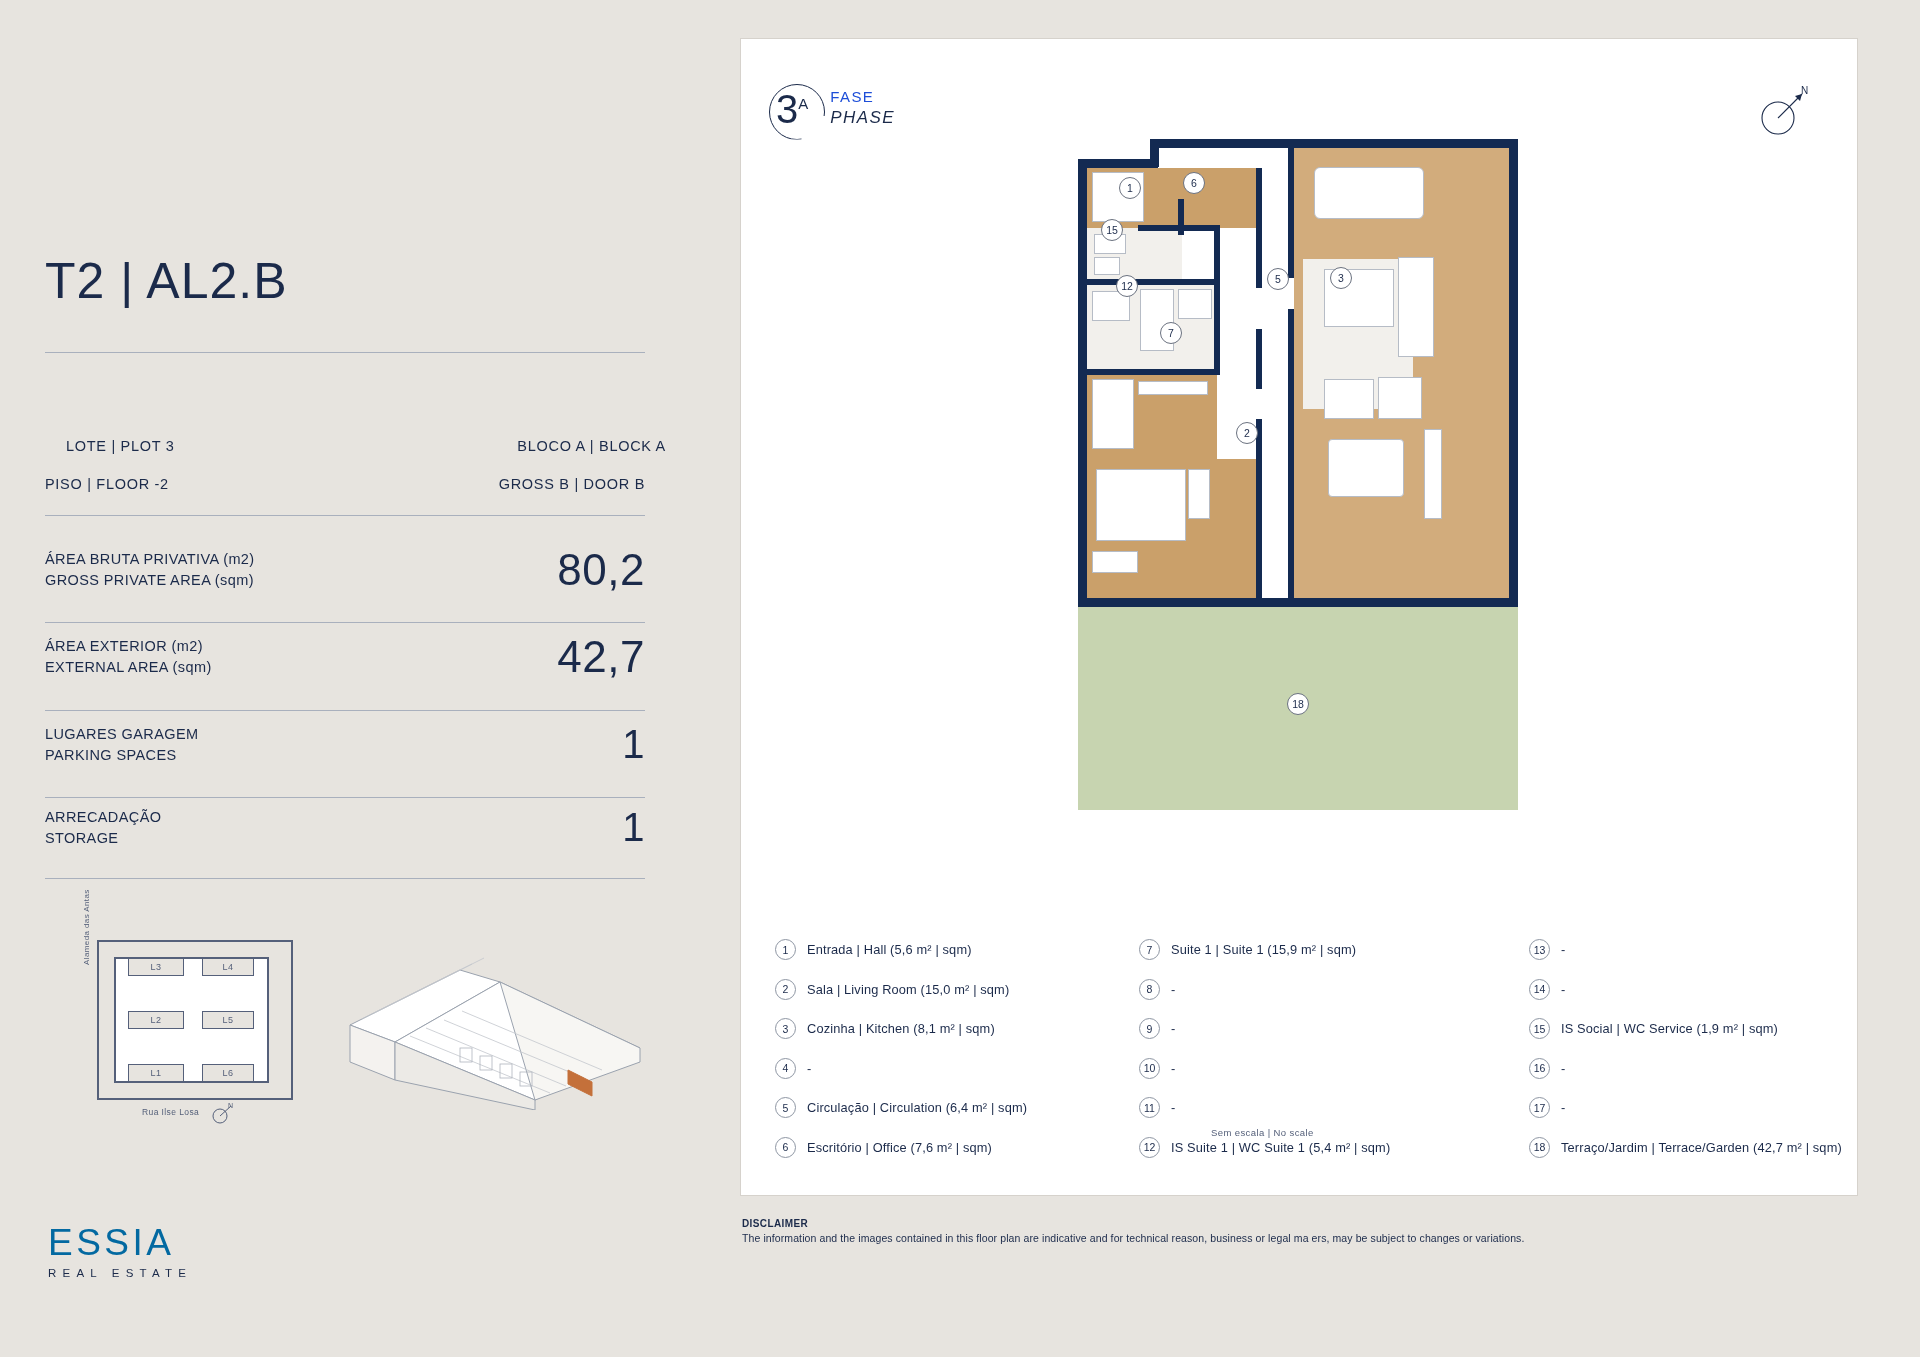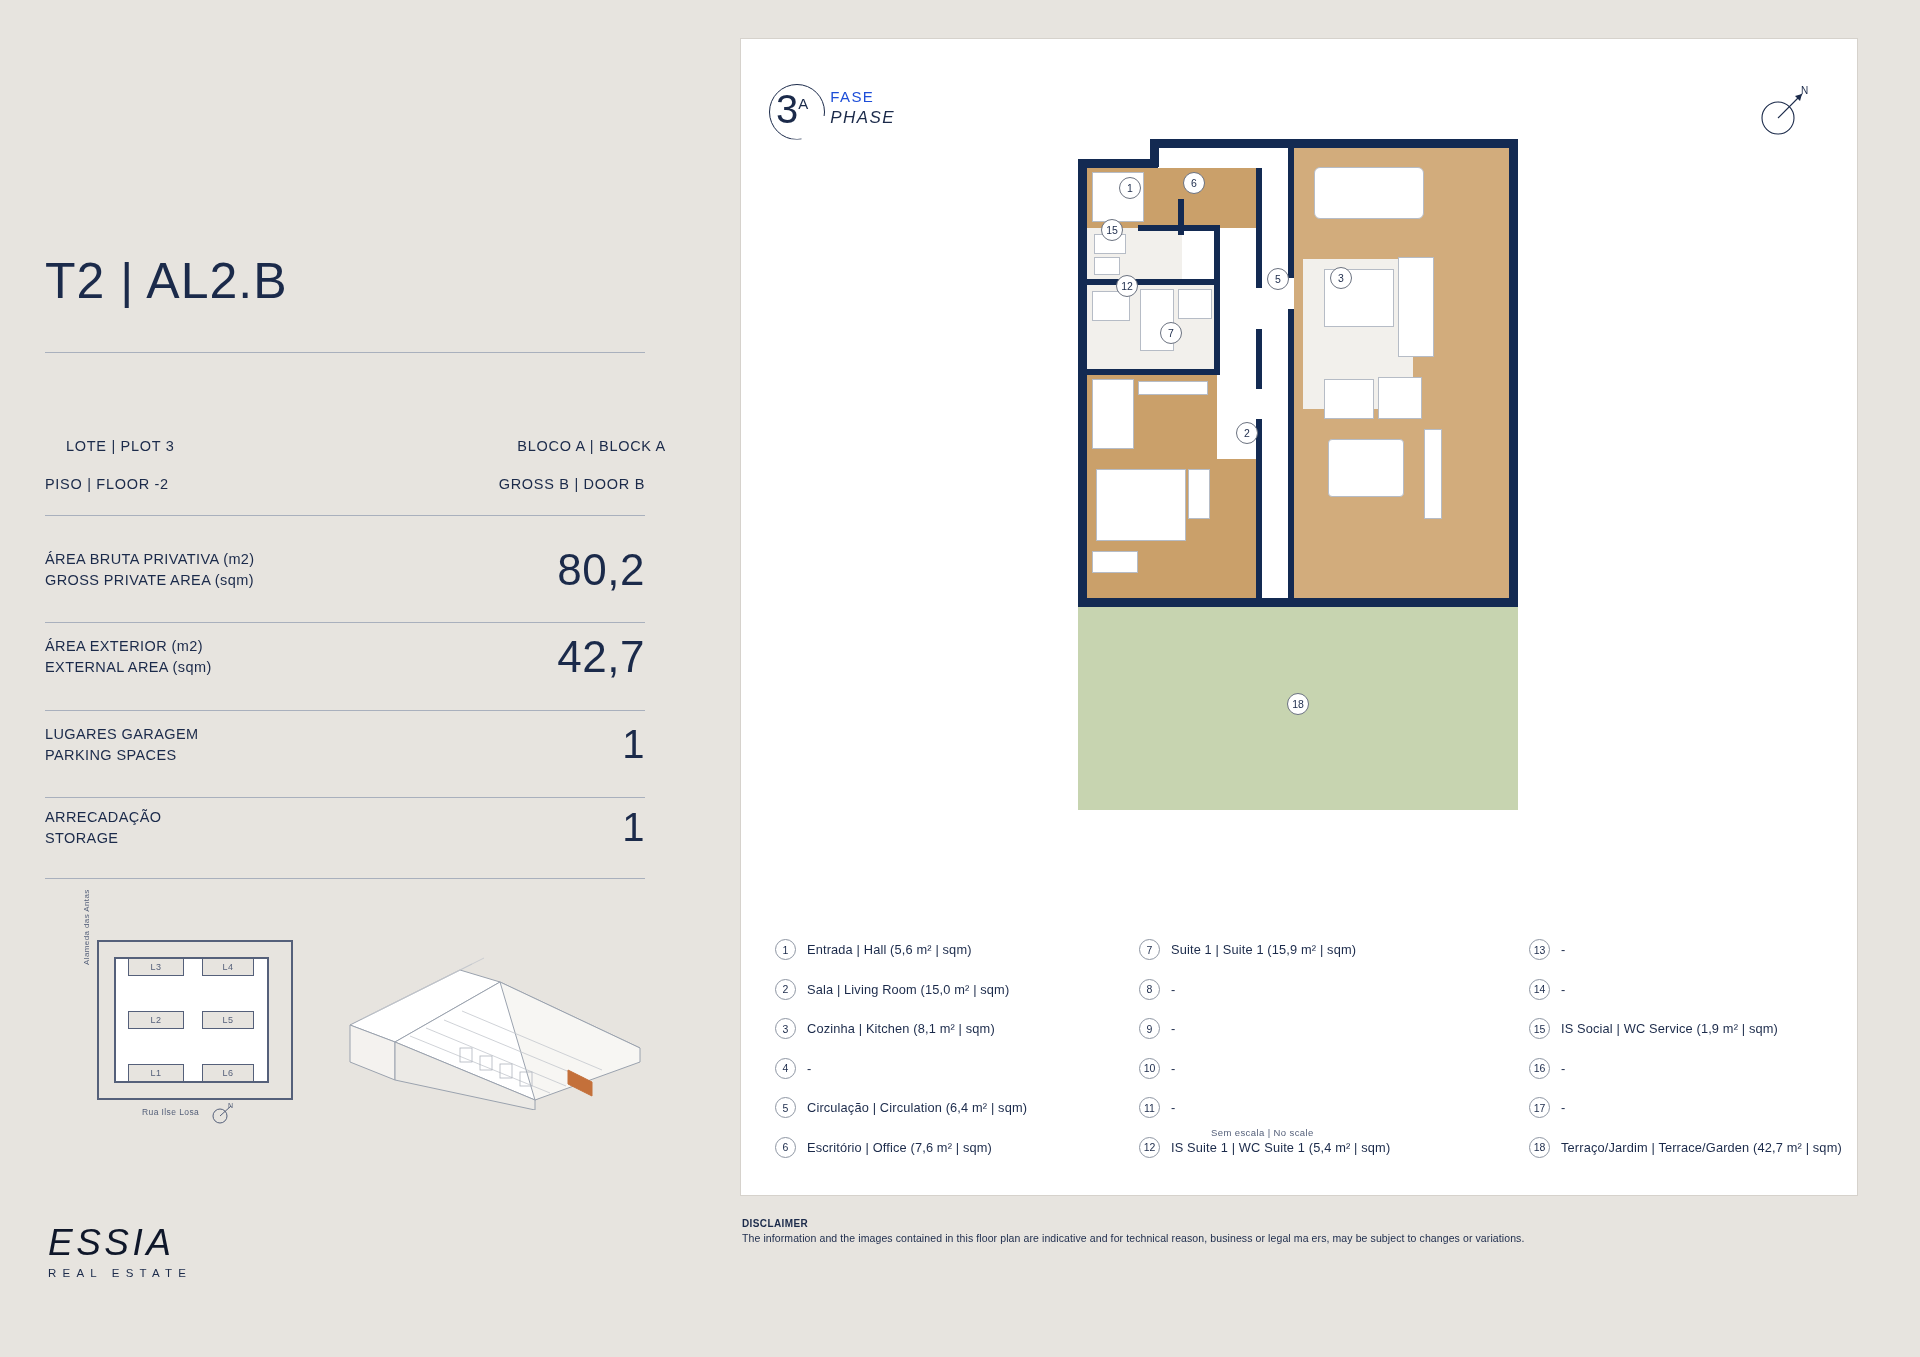--- a/index.html
+++ b/index.html
@@ -60,21 +60,21 @@
              color: #55607a; display: flex; align-items: center; justify-content: center; letter-spacing: .5px;}
   .sp-street-v { position: absolute; left: 10px; top: 30px; font-size: 8px; color: #55607a;
                  transform: rotate(-90deg); transform-origin: left top; white-space: nowrap; letter-spacing: .4px;}
   .sp-street-h { position: absolute; left: 70px; top: 172px; font-size: 8.5px; color: #55607a; letter-spacing: .4px;}
   .sp-north { position: absolute; left: 140px; top: 168px; width: 22px; height: 22px; }
 
   
   .bld { position: absolute; left: 340px; top: 930px; width: 330px; height: 180px; }
 
   .essia { position: absolute; left: 48px; top: 1222px; }
-  .essia-name { font-size: 37px; letter-spacing: 3.5px; color: #0f172a; font-weight: 400; font-style: italic; }
+  .essia-name { font-size: 37px; letter-spacing: 3.5px; color: #0369a1; font-weight: 400; }
   .essia-sub { font-size: 11.5px; letter-spacing: 6.2px; color: #1b2a4a; margin-top: 3px; }
 
   
   .right {
     position: absolute; left: 740px; top: 38px;
     width: 1118px; height: 1158px;
     background: #ffffff; border: 1px solid #d6d2cc;
   }
   .phase { position: absolute; left: 35px; top: 48px; display: flex; align-items: center; }
   .phase-num { font-size: 40px; color: #1b2a4a; line-height: .9; font-weight: 400; }

